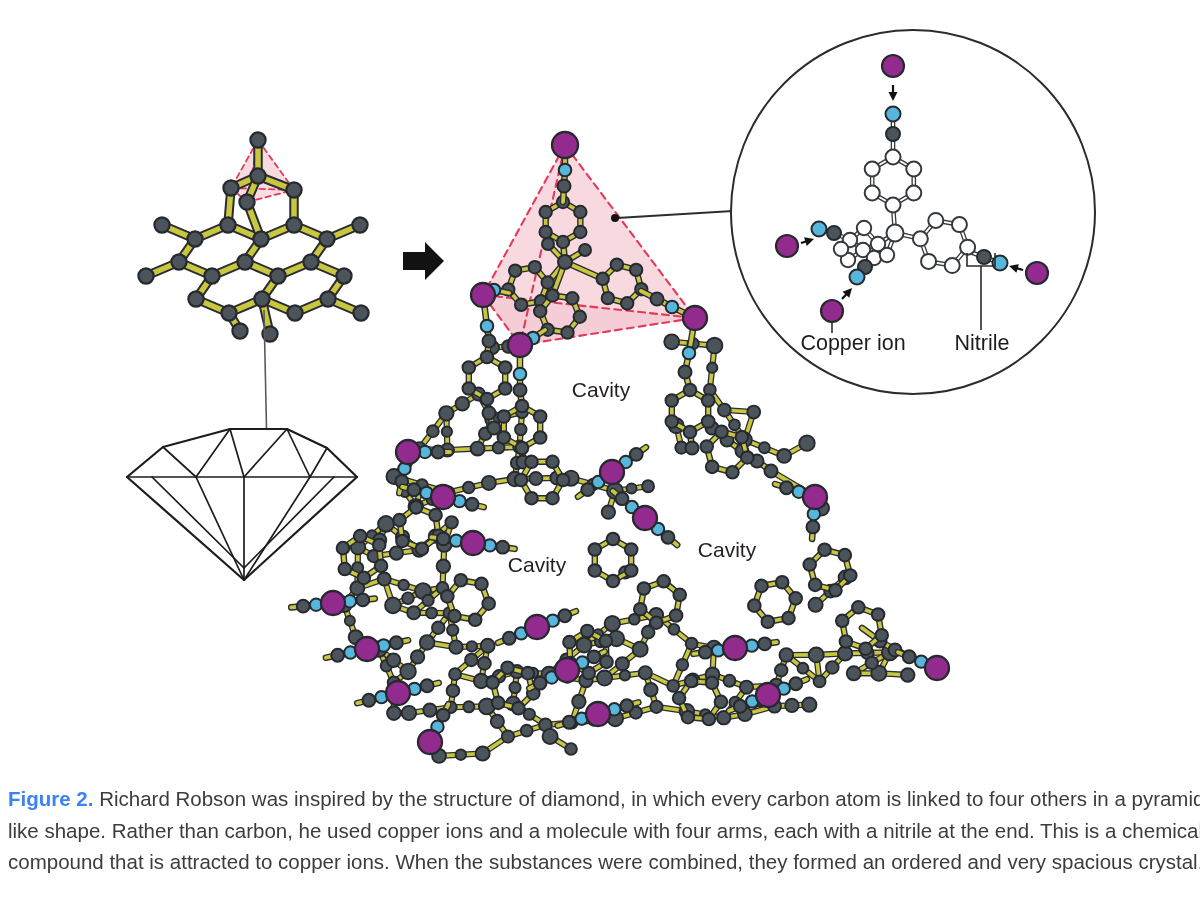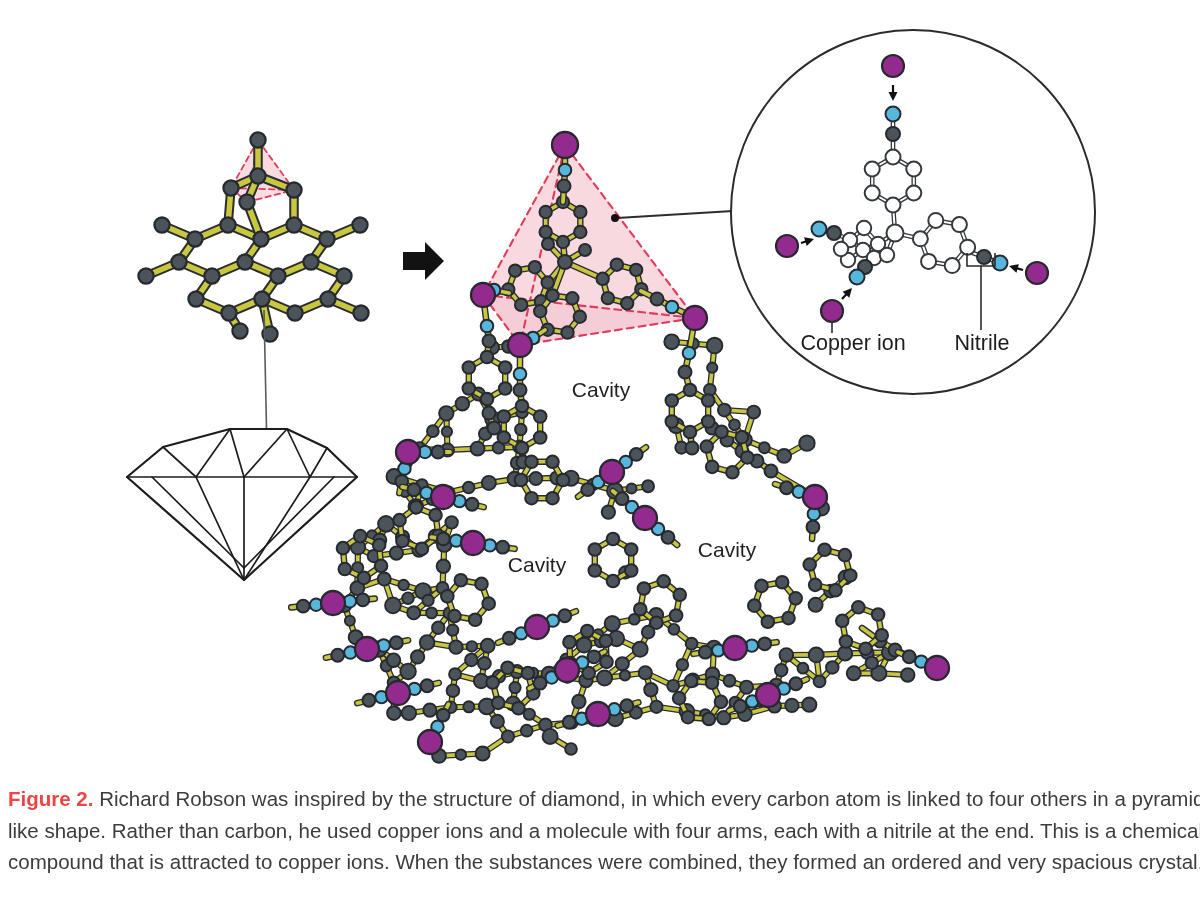--- a/index.html
+++ b/index.html
@@ -4,21 +4,21 @@
 <style>
   html,body{margin:0;padding:0;background:#ffffff;}
   .stage{position:relative;width:1200px;height:900px;background:#fff;overflow:hidden;
          font-family:"Liberation Sans",sans-serif;}
   svg text{font-family:"Liberation Sans",sans-serif;}
   .cavity-label{font-size:21px;fill:#231f20;}
   .inset-label{font-size:21.5px;fill:#1d1d1f;}
   .caption{position:absolute;left:8px;top:783px;width:1192px;color:#3c3c3c;
            font-size:20.5px;line-height:31.5px;}
   .cap-line{white-space:nowrap;}
-  .cap-bold{font-weight:bold;color:#ef4444;}
+  .cap-bold{font-weight:bold;color:#3b82f6;}
 </style>
 </head>
 <body>
 
 <div class="stage">
   <svg id="fig" width="1200" height="780" viewBox="0 0 1200 780">
     <g id="L-lattice">
         <polygon points="258,140 231,188 247,202 294,190" fill="#f6d6dc" opacity="0.8"></polygon>
         <polygon points="258,140 231,188 294,190" fill="#f6d6dc" opacity="0.45"></polygon>
         <line x1="258" y1="140" x2="231" y2="188" stroke="#e23a5a" stroke-width="1.8" stroke-dasharray="5.5 4" stroke-linecap="round"></line>

